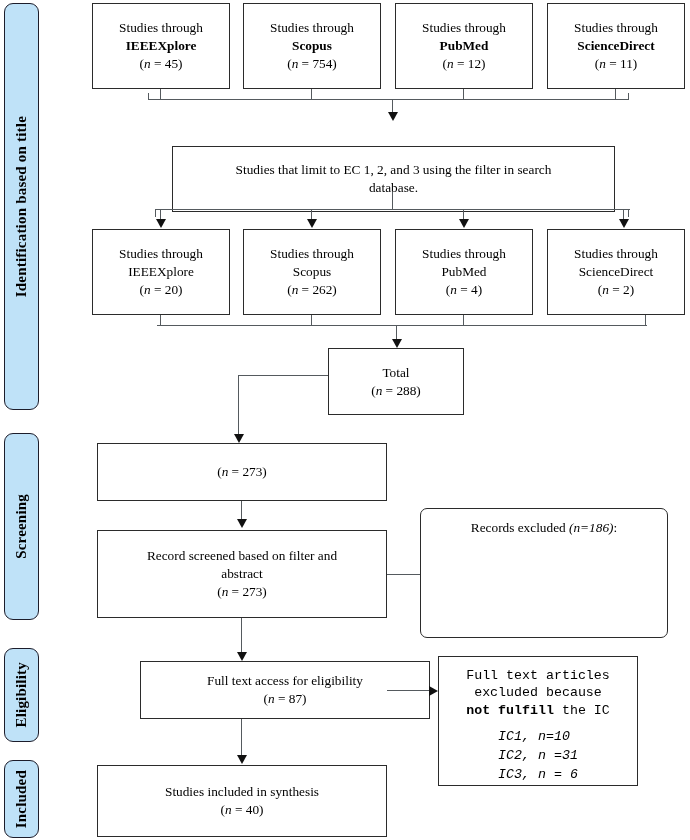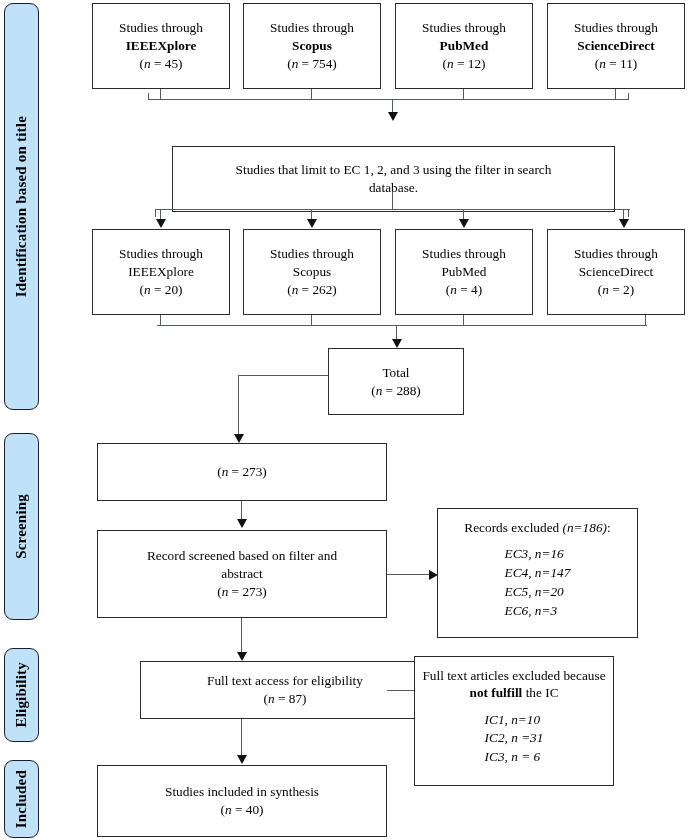--- a/index.html
+++ b/index.html
@@ -222,44 +222,38 @@
 
   <div class="node" style="left:97px; top:530px; width:290px; height:88px;">
     <span class="ln">Record screened based on filter and</span>
     <span class="ln">abstract</span>
     <span class="ln nval">(<i>n</i> = 273)</span>
   </div>
 
   <div class="hline" style="left:387px; top:574px; width:44px;"></div>
   <div class="arrow-right" style="left:429px; top:570px;"></div>
 
-  <div class="node excl" style="left:437px; top:508px; width:201px; height:130px;">
+  <div class="node excl" style="left:420px; top:508px; width:248px; height:130px;border-radius:7px;">
     <span class="head">
       <span>Records excluded </span><em>(n=186)</em><span>:</span>
     </span>
-    <span class="reasons">
-      <span class="rl">EC3, n=16</span>
-      <span class="rl">EC4, n=147</span>
-      <span class="rl">EC5, n=20</span>
-      <span class="rl">EC6, n=3</span>
-    </span>
   </div>
 
   <div class="vline" style="left:241px; top:618px; height:38px;"></div>
   <div class="arrow-down" style="left:237px; top:652px;"></div>
 
   <div class="node" style="left:97px; top:661px; width:290px; height:58px;margin-left:43px;">
     <span class="ln">Full text access for eligibility</span>
     <span class="ln nval">(<i>n</i> = 87)</span>
   </div>
 
   <div class="hline" style="left:387px; top:690px; width:44px;"></div>
   <div class="arrow-right" style="left:429px; top:686px;"></div>
 
-  <div class="node excl" style="left:414px; top:656px; width:200px; height:130px;">
+  <div class="node excl" style="left:438px; top:656px; width:200px; height:130px;font-family:Liberation Mono, monospace;">
     <span class="head">
       <span>Full text articles excluded because</span><br>
       <b>not fulfill</b><span> the IC</span>
     </span>
     <span class="reasons">
       <span class="rl">IC1, n=10</span>
       <span class="rl">IC2, n =31</span>
       <span class="rl">IC3, n = 6</span>
     </span>
   </div>

